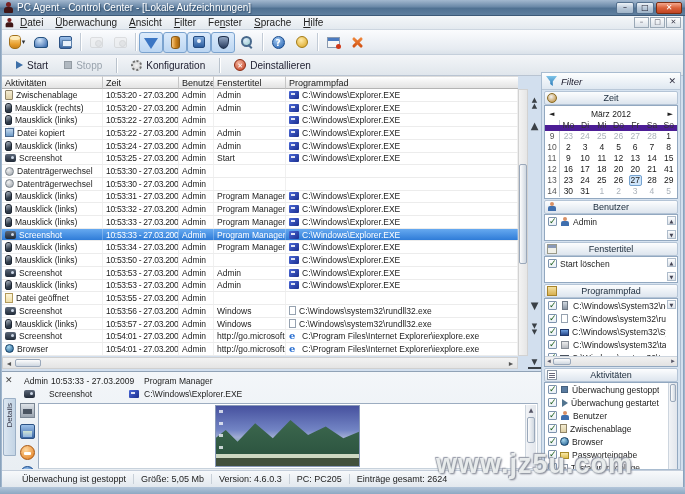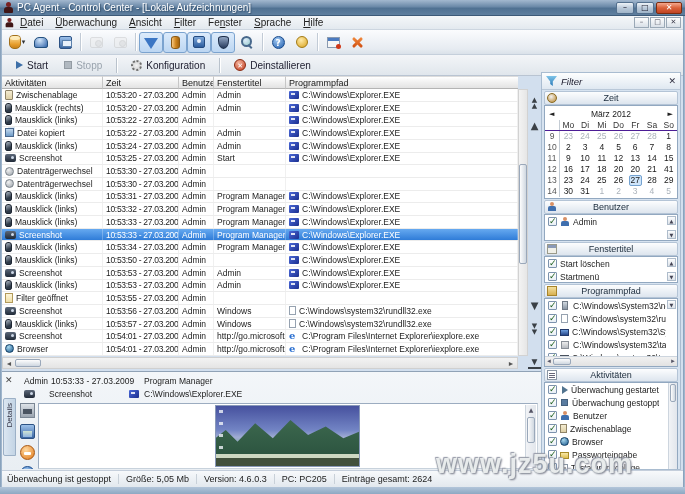--- a/index.html
+++ b/index.html
@@ -189,31 +189,31 @@
   .lst-v{position:absolute;right:0;top:0;bottom:0;width:9px;background:linear-gradient(90deg,#f1f3f6,#e2e6ec);border-left:1px solid #cdd5de}
   .lst-v .lvthumb{position:absolute;left:1px;top:1px;width:6px;height:18px;background:linear-gradient(90deg,#fdfdfd,#cfd7e0);border:1px solid #9aa8ba;border-radius:2px}
   .lst-v .lvdn{position:absolute;left:0;bottom:0;width:8px;text-align:center;font-size:5px;color:#445;cursor:pointer}
 
   
   .cal{background:#fff;border:1px solid #92a8c0;margin:0 2px;padding:1px 0;font-size:8.5px}
   .cal-nav{display:flex;align-items:center;height:13px;padding:0 4px}
   .cal-ar{font-size:7px;color:#222;cursor:pointer;width:10px}
   .cal-m{flex:1;text-align:center;color:#1a1a1a}
   .cr{display:flex;height:11px;line-height:11px}
-  .cr.ch{border-bottom:1px solid #4c1d95;color:#333}
+  .cr.ch{border-bottom:6px solid #4c1d95;color:#333}
   .cw{width:15px;text-align:center;border-right:1px solid #c4ccd4;color:#555;flex:none}
   .cd{width:17px;text-align:center;color:#1a1a1a;cursor:pointer}
   .cd.hd{cursor:default;color:#333}
   .cd.mut{color:#aab2ba}
   .selday{display:inline-block;background:#cfe5fa;border:1px solid #74a2d0;border-radius:2px;padding:0 1px;line-height:9px}
 
   
   .statusbar{position:absolute;left:2px;top:470px;width:681px;height:17px;background:linear-gradient(#f7f9fb,#e2e8ee);border-top:1px solid #c4cedb;display:flex;align-items:center;font-size:9px;color:#1c1c1c;overflow:hidden}
   .sb-seg{padding:0 7px;border-left:1px solid #c8d0d8;white-space:nowrap}
-  .sb-seg.first{border-left:none;padding-left:5px}
+  .sb-seg.first{border-left:none;padding-left:20px}
 
   .watermark{position:absolute;left:436px;top:449px;font-size:27px;font-weight:bold;letter-spacing:1px;color:rgba(255,255,255,.78);text-shadow:0 0 2px #9aa,1px 1px 2px #778,-1px -1px 1px #99a;z-index:60;pointer-events:none;white-space:nowrap}
   u{text-decoration:underline}
 </style>
 </head>
 <body>
 
 <div class="window">
 
   <div class="titlebar">
@@ -523,21 +523,21 @@
         <span class="t-cell c-ben">Admin</span>
         <span class="t-cell c-fen">Admin</span>
         <span class="t-cell c-pfad">
           <span class="ti pi-explorer"></span>
           <span class="t-txt">C:\Windows\Explorer.EXE</span>
         </span>
       </div>
       <div class="t-row">
         <span class="t-cell c-act">
           <span class="ti ti-docopen"></span>
-          <span class="t-txt">Filter geöffnet</span>
+          <span class="t-txt">Datei geöffnet</span>
         </span>
         <span class="t-cell c-zeit t-time">10:53:55 - 27.03.2009</span>
         <span class="t-cell c-ben">Admin</span>
         <span class="t-cell c-fen"></span>
         <span class="t-cell c-pfad"></span>
       </div>
       <div class="t-row">
         <span class="t-cell c-act">
           <span class="ti ti-camera"></span>
           <span class="t-txt">Screenshot</span>
@@ -748,24 +748,20 @@
     <div class="sec-h">
       <span class="sh-ico shi-window"></span>
       <span class="sh-t">Fenstertitel</span>
     </div>
     <div class="sec-b" style="height:27px">
       <div id="list-titles">
           <div class="f-row">
             <span class="cb"></span>
             <span class="f-lbl">Start löschen</span>
           </div>
-          <div class="f-row">
-            <span class="cb"></span>
-            <span class="f-lbl">Startmenü</span>
-          </div>
         </div>
       <span class="lst-ar lst-up">▲</span>
       <span class="lst-ar lst-dn">▼</span>
     </div>
 
     <div class="sec-h">
       <span class="sh-ico shi-book"></span>
       <span class="sh-t">Programmpfad</span>
     </div>
     <div class="sec-b" style="height:69px">
@@ -805,27 +801,27 @@
     </div>
 
     <div class="sec-h">
       <span class="sh-ico shi-list"></span>
       <span class="sh-t">Aktivitäten</span>
     </div>
     <div class="sec-b" style="height:94px">
       <div id="list-acts">
           <div class="f-row">
             <span class="cb"></span>
+            <span class="si si-stop"></span>
+            <span class="f-lbl">Überwachung gestoppt</span>
+          </div>
+          <div class="f-row">
+            <span class="cb"></span>
             <span class="si si-play"></span>
             <span class="f-lbl">Überwachung gestartet</span>
-          </div>
-          <div class="f-row">
-            <span class="cb"></span>
-            <span class="si si-stop"></span>
-            <span class="f-lbl">Überwachung gestoppt</span>
           </div>
           <div class="f-row">
             <span class="cb"></span>
             <span class="si si-user"></span>
             <span class="f-lbl">Benutzer</span>
           </div>
           <div class="f-row">
             <span class="cb"></span>
             <span class="si si-clipboard"></span>
             <span class="f-lbl">Zwischenablage</span>

